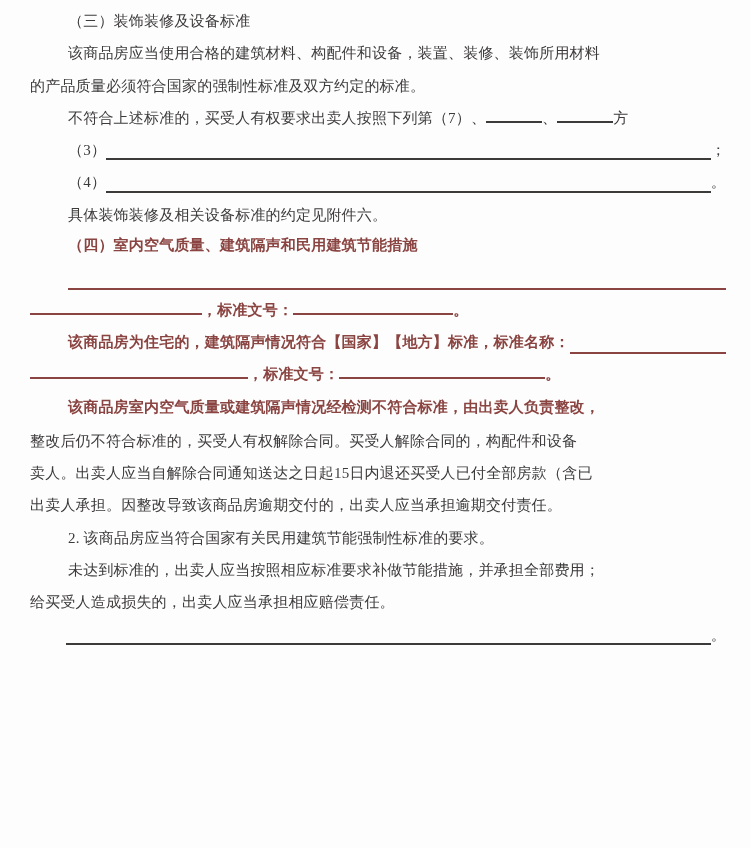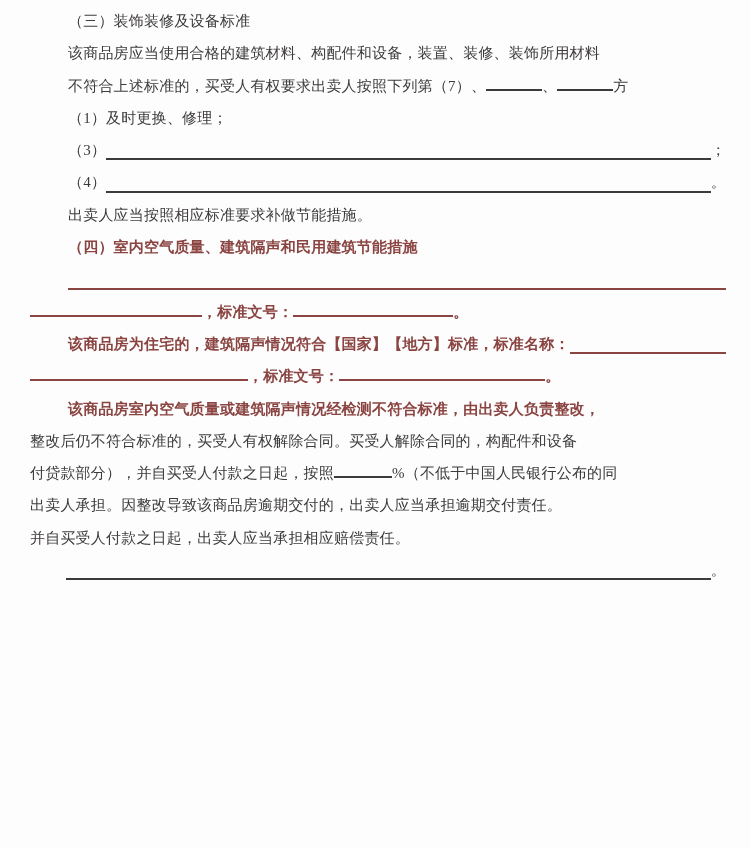--- a/index.html
+++ b/index.html
@@ -14,21 +14,21 @@
     color:#3d3a3a;
   }
   .ln{
     height:32.3px;
     line-height:32.3px;
     font-size:15px;
     letter-spacing:0.2px;
     white-space:nowrap;
   }
   .ind{padding-left:38px;}
-  .maroon{color:#8a4441;font-weight:700;}
+  .maroon{color:#8a4441;font-weight:700;font-family:Liberation Mono, monospace;}
   .flexln{display:flex;align-items:baseline;}
   .flexln > span{flex:0 0 auto;}
   .fill{
     flex:1 1 auto !important;
     height:0;
     border-bottom:2px solid currentColor;
     align-self:flex-end;
     margin-bottom:6px;
   }
   .bl{
@@ -45,57 +45,59 @@
   .ml36{margin-left:36px;}
 </style>
 </head>
 <body>
 
 <div class="page">
 
   <div class="ln ind">（三）装饰装修及设备标准</div>
 
   <div class="ln ind">该商品房应当使用合格的建筑材料、构配件和设备，装置、装修、装饰所用材料</div>
+  <div class="ln">的产品质量必须符合国家的强制性标准及双方约定的标准。</div>
 
   <div class="ln ind"><span>不符合上述标准的，买受人有权要求出卖人按照下列第（7）、</span><span class="bl w56"></span><span>、</span><span class="bl w56"></span><span>方</span></div>
 
-  <div class="ln ind">（1）及时更换、修理；</div>
 
   <div class="ln ind flexln">
       <span>（3）</span>
       <span class="fill"></span>
       <span>；</span>
     </div>
 
   <div class="ln ind flexln">
       <span>（4）</span>
       <span class="fill"></span>
       <span>。</span>
     </div>
 
-  <div class="ln ind">出卖人应当按照相应标准要求补做节能措施。</div>
+  <div class="ln ind">具体装饰装修及相关设备标准的约定见附件六。</div>
 
   <div class="ln ind maroon">（四）室内空气质量、建筑隔声和民用建筑节能措施</div>
 
   <div class="ln ind maroon flexln">
       <span class="fill"></span>
     </div>
   <div class="ln maroon"><span class="bl w172"></span><span>，标准文号：</span><span class="bl w160"></span><span>。</span></div>
 
   <div class="ln ind maroon flexln">
       <span>该商品房为住宅的，建筑隔声情况符合【国家】【地方】标准，标准名称：</span>
       <span class="fill"></span>
     </div>
   <div class="ln maroon"><span class="bl w218"></span><span>，标准文号：</span><span class="bl w206"></span><span>。</span></div>
 
   <div class="ln ind maroon">该商品房室内空气质量或建筑隔声情况经检测不符合标准，由出卖人负责整改，</div>
   <div class="ln">整改后仍不符合标准的，买受人有权解除合同。买受人解除合同的，构配件和设备</div>
-  <div class="ln"><span>付贷款部分），并自买受人付款之日起，按照</span><span class="bl w58"></span><span>%（不低于中国人民银行公布的同</span></div>
+  <div class="ln">卖人。出卖人应当自解除合同通知送达之日起15日内退还买受人已付全部房款（含已</div>
   <div class="ln">出卖人承担。因整改导致该商品房逾期交付的，出卖人应当承担逾期交付责任。</div>
 
-  <div class="ln">并自买受人付款之日起，出卖人应当承担相应赔偿责任。</div>
+  <div class="ln ind">2. 该商品房应当符合国家有关民用建筑节能强制性标准的要求。</div>
+  <div class="ln ind">未达到标准的，出卖人应当按照相应标准要求补做节能措施，并承担全部费用；</div>
+  <div class="ln">给买受人造成损失的，出卖人应当承担相应赔偿责任。</div>
 
   <div class="ln flexln">
       <span class="fill ml36"></span>
       <span>。</span>
     </div>
 
 </div>
 
 </body></html>

